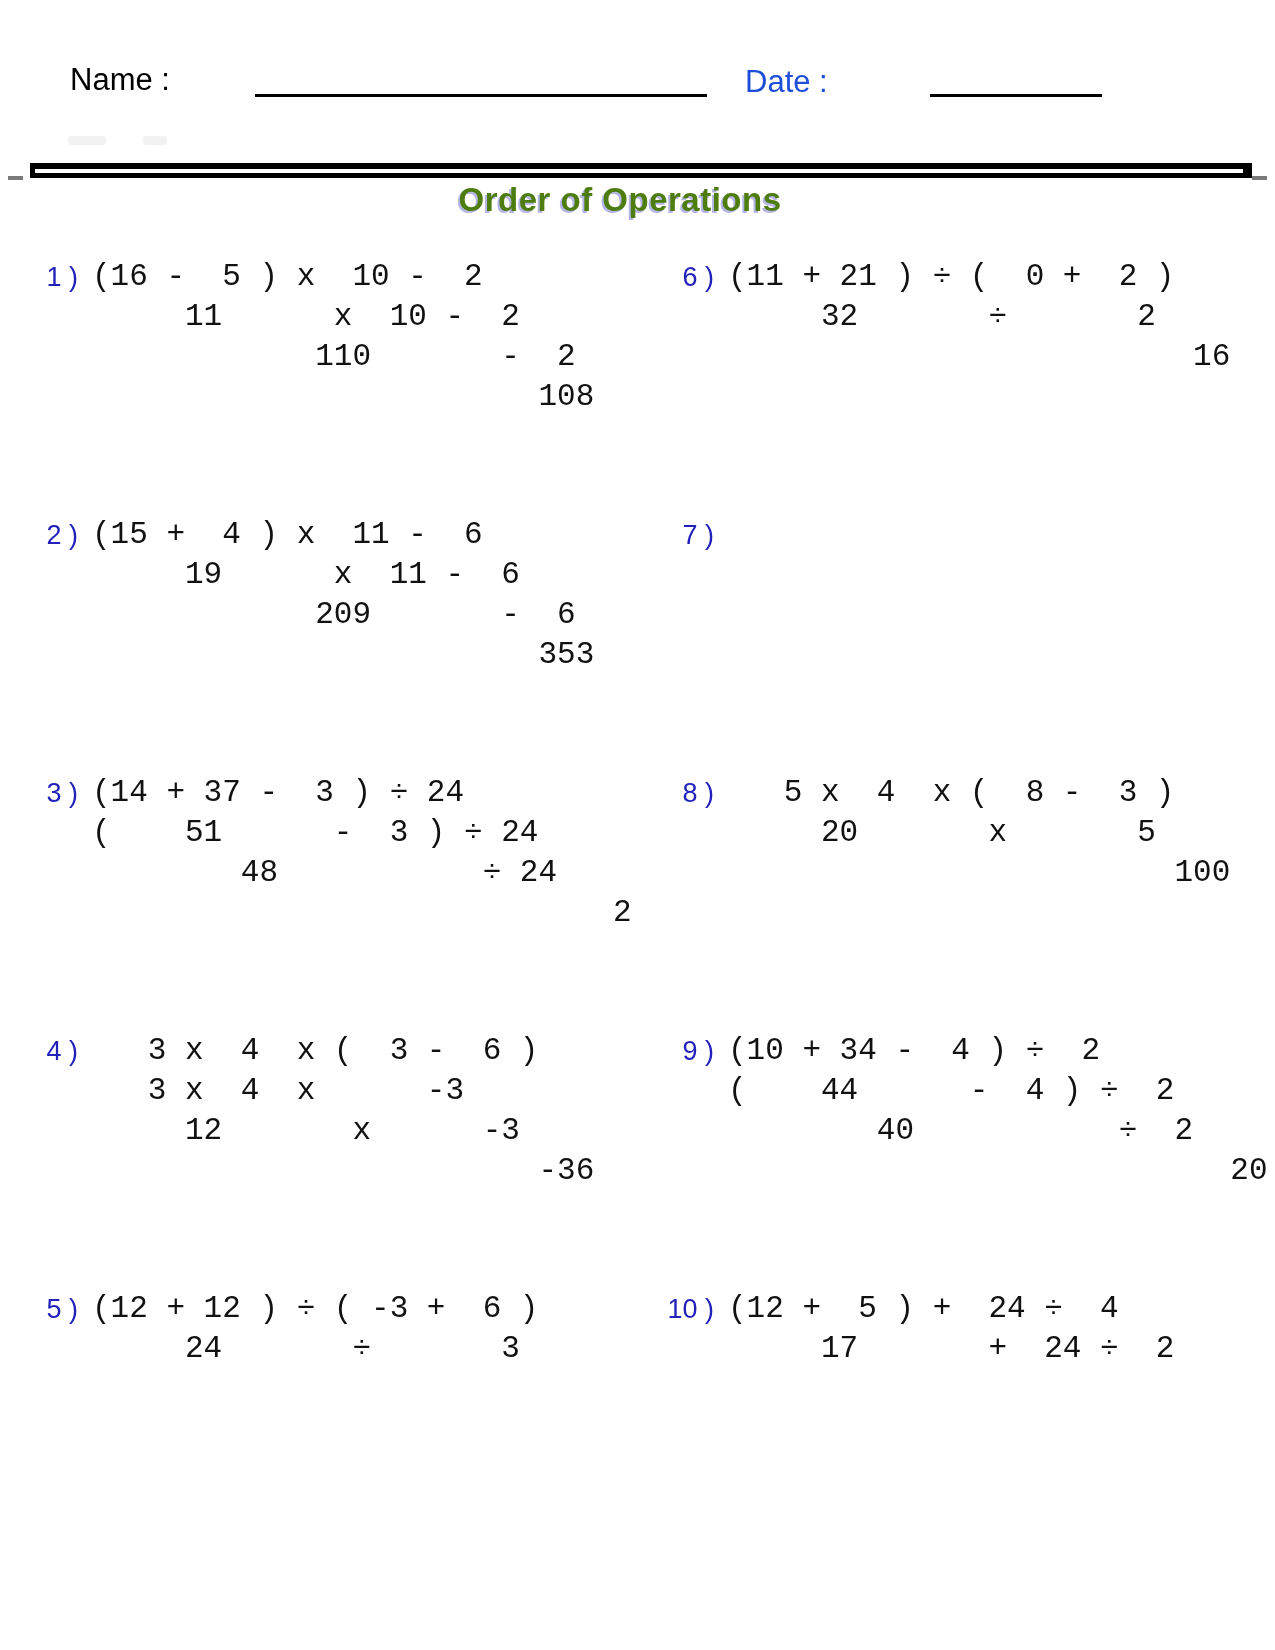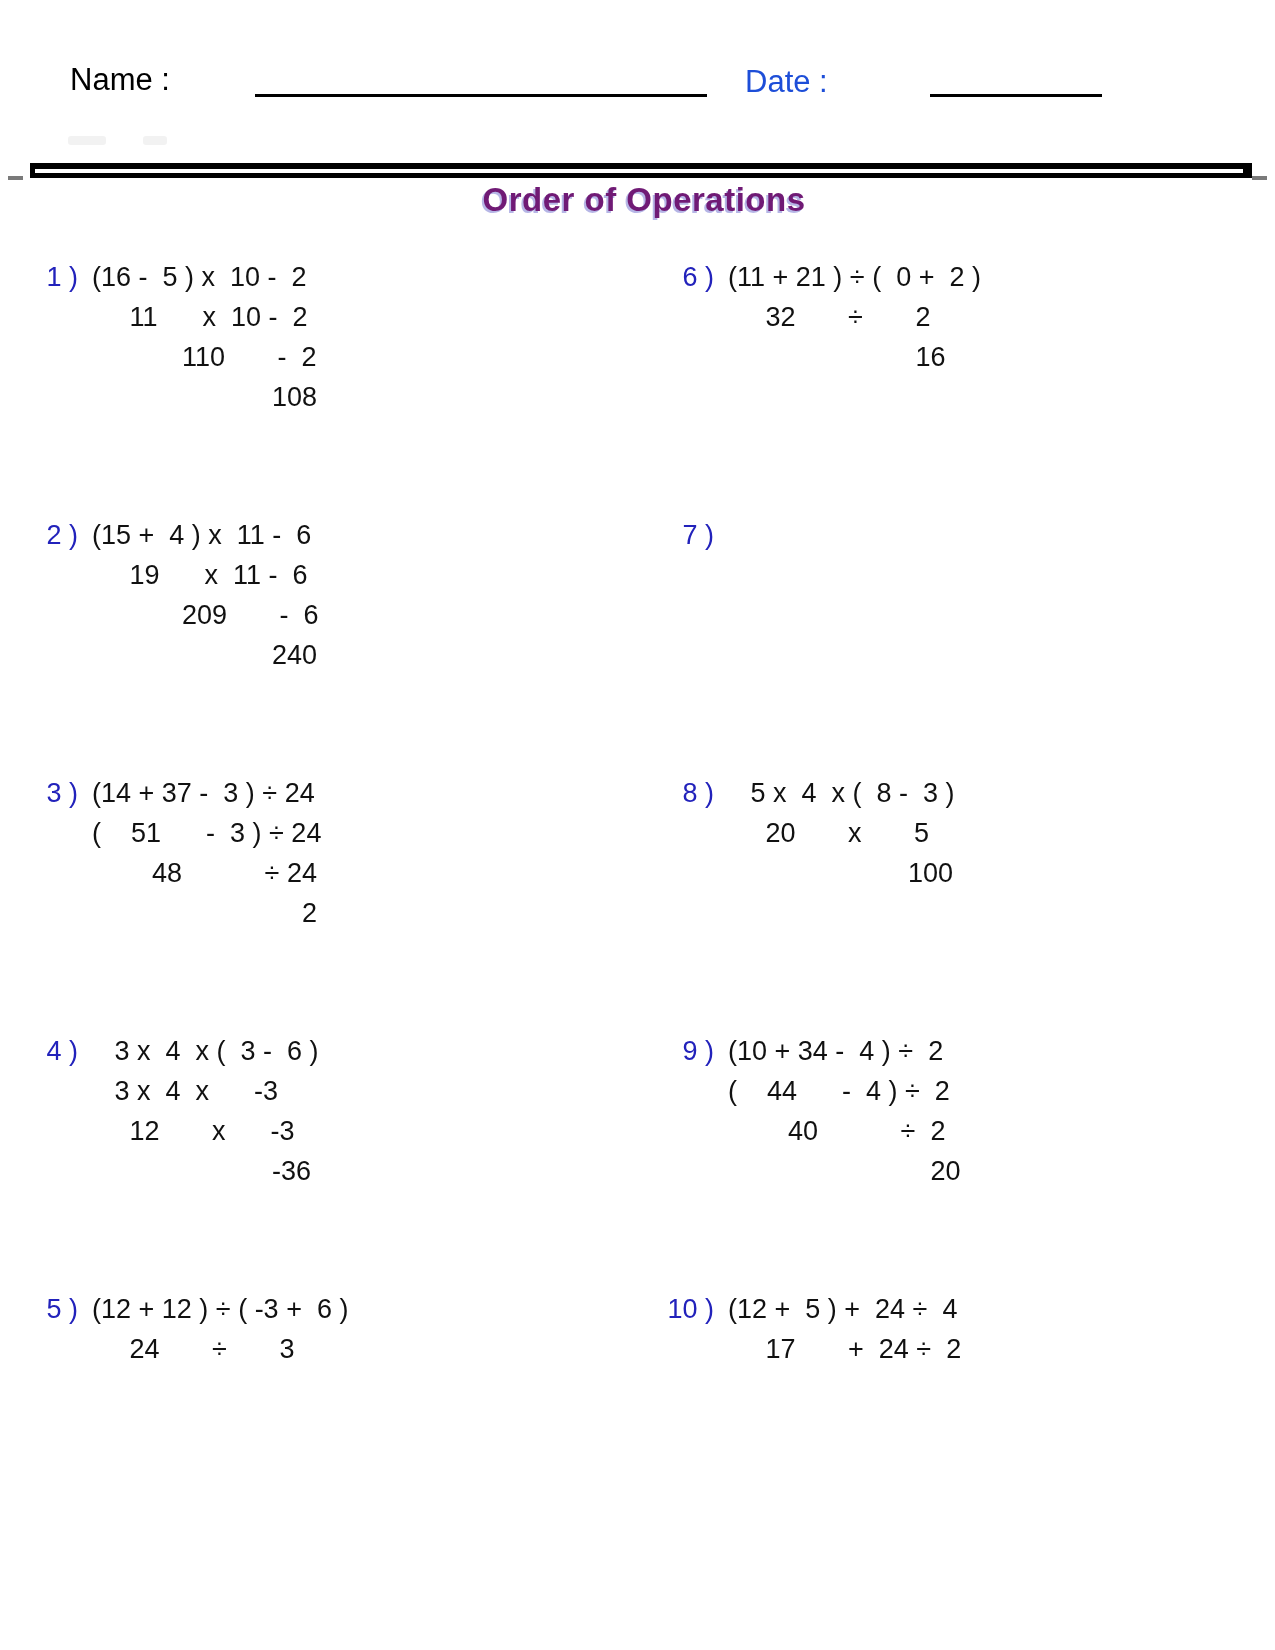--- a/index.html
+++ b/index.html
@@ -26,38 +26,37 @@
     background:#fff; border:solid #000; border-width:6px 9px 5px 5px;
     box-sizing:content-box;
   }
   .rule-dash { position:absolute; top:176px; width:15px; height:4px; background:#7a7a7a; }
   .rule-dash.left { left:8px; }
   .rule-dash.right { left:1252px; }
 
   
   .title {
     position:absolute; left:0; top:181px; width:1240px; text-align:center;
-    font-size:33px; font-weight:bold; color:#701a75;
+    font-size:33px; font-weight:bold; color:#4d7c0f;
     text-shadow:-2px 2px 0 #b6b6e6;
     letter-spacing:0.5px;
-    padding-left:24px;
   }
 
   
   .problems {
     position:absolute; left:0; top:245px; width:1275px;
     display:grid; grid-template-columns:636px 1fr; grid-auto-rows:258px;
   }
   .problem { display:flex; align-items:flex-start; padding-top:12px; box-sizing:border-box; }
   .problem-label {
     flex:none; width:78px; text-align:right; white-space:pre;
     font-size:27px; line-height:40px; color:#2222bb;
   }
   .problem-lines { margin-left:14px; }
-  .math-line { font-size:27px; line-height:40px; white-space:pre; color:#111; min-height:40px; }
+  .math-line { font-size:31px; line-height:40px; white-space:pre; color:#111; min-height:40px;font-family:Liberation Mono, monospace; }
 
   .footer-num { position:absolute; left:70px; top:1592px; font-size:25px; color:#000; }
 </style>
 </head>
 <body>
 
 <div class="page">
 
   <div class="name-label">Name :</div>
   <div class="name-line"></div>
@@ -94,21 +93,21 @@
         <div class="math-line"></div>
       </div>
     </div>
 
     <div class="problem">
       <div class="problem-label">2 )</div>
       <div class="problem-lines">
         <div class="math-line">(15 +  4 ) x  11 -  6</div>
         <div class="math-line">     19      x  11 -  6</div>
         <div class="math-line">            209       -  6</div>
-        <div class="math-line">                        240</div>
+        <div class="math-line">                        353</div>
       </div>
     </div>
 
     <div class="problem">
       <div class="problem-label">7 )</div>
     </div>
 
     <div class="problem">
       <div class="problem-label">3 )</div>
       <div class="problem-lines">

